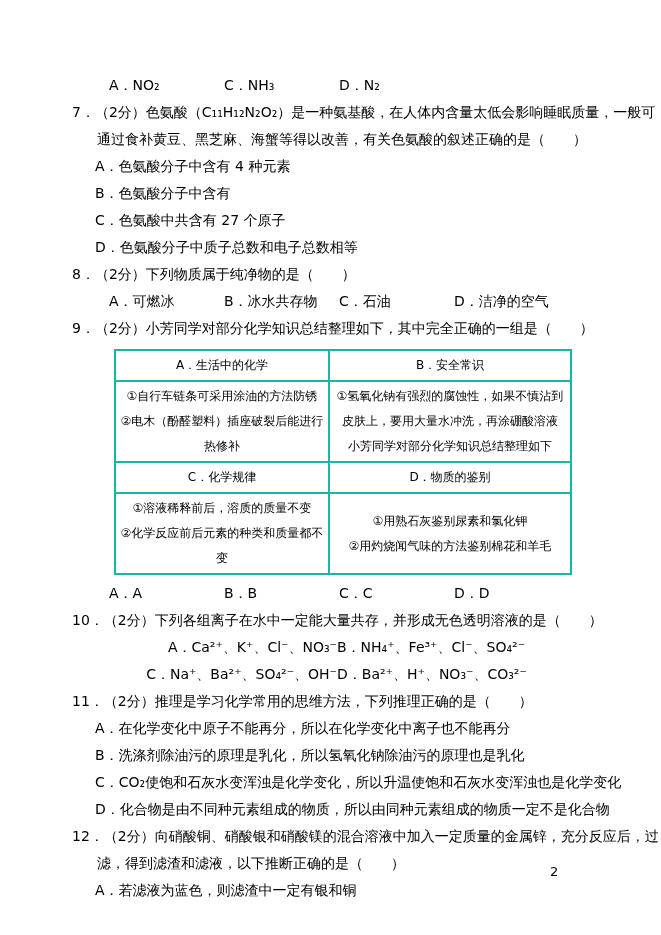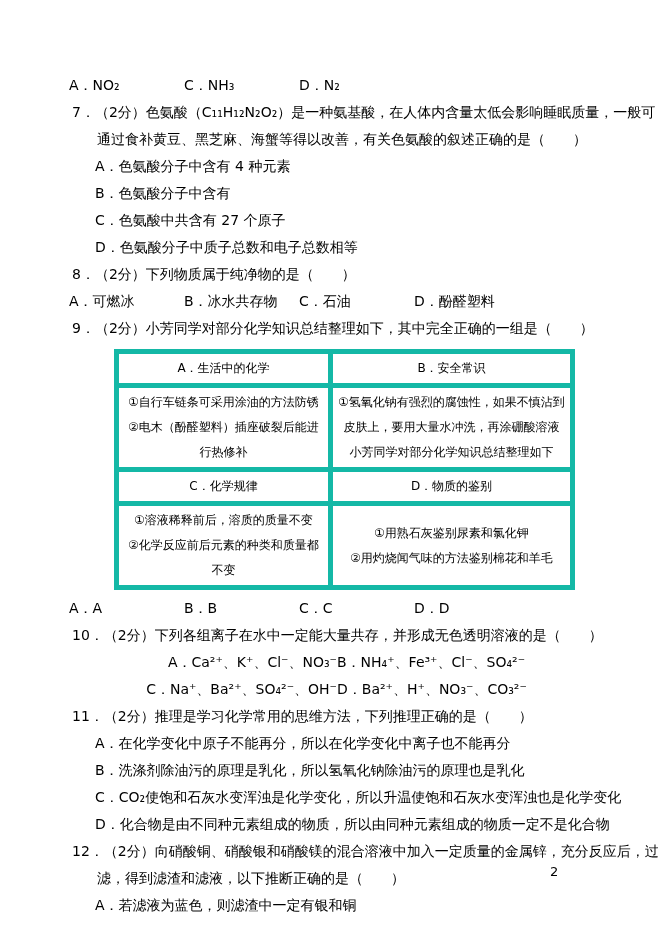--- a/index.html
+++ b/index.html
@@ -24,21 +24,21 @@
   }
 
   
   .opt {
     margin-left: 95px;
     margin-right: 10px;
   }
 
   
   .optrow {
-    margin-left: 69px;
+    margin-left: 109px;
     display: flex;
   }
   .optrow .c { width: 115px; flex: 0 0 auto; }
   .optrow .c:last-child { width: auto; }
 
   
   .ionrow {
     margin-left: 95px;
     display: flex;
   }
@@ -47,21 +47,21 @@
   
   table.qtable {
     border-collapse: collapse;
     table-layout: fixed;
     margin: 7px 0 5px 114px;
     width: 456px;
     font-size: 12px;
     line-height: 25px;
   }
   table.qtable td {
-    border: 5px solid #14b8a6;
+    border: 2px solid #14b8a6;
     text-align: center;
     vertical-align: middle;
     padding: 2px 4px;
   }
   table.qtable col.lcol { width: 214px; }
   table.qtable col.rcol { width: 242px; }
 
   .page-num {
     position: absolute;
     left: 550px;
@@ -84,21 +84,21 @@
   <div class="opt">A．色氨酸分子中含有 4 种元素</div>
   <div class="opt">B．色氨酸分子中含有</div>
   <div class="opt">C．色氨酸中共含有 27 个原子</div>
   <div class="opt">D．色氨酸分子中质子总数和电子总数相等</div>
 
   <div class="stem">8．（2分）下列物质属于纯净物的是（　　）</div>
   <div class="optrow">
     <span class="c">A．可燃冰</span>
     <span class="c">B．冰水共存物</span>
     <span class="c">C．石油</span>
-    <span class="c">D．酚醛塑料</span>
+    <span class="c">D．洁净的空气</span>
   </div>
 
   <div class="stem">9．（2分）小芳同学对部分化学知识总结整理如下，其中完全正确的一组是（　　）</div>
 
   <table class="qtable">
     <colgroup>
         <col class="lcol">
         <col class="rcol">
       </colgroup>
     <tbody>

